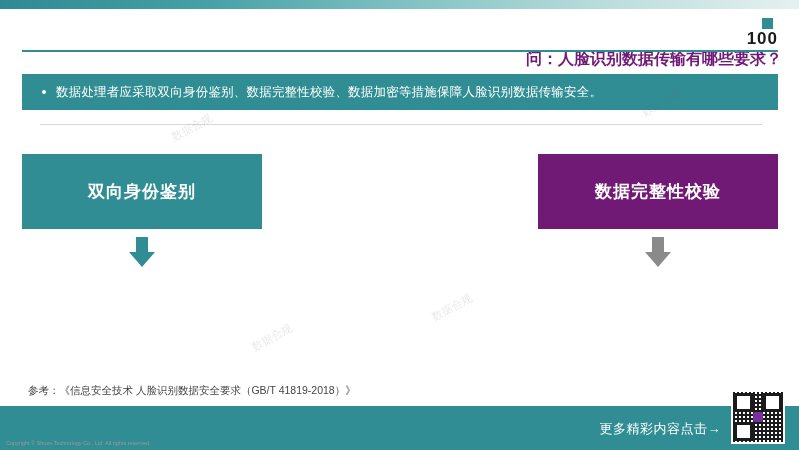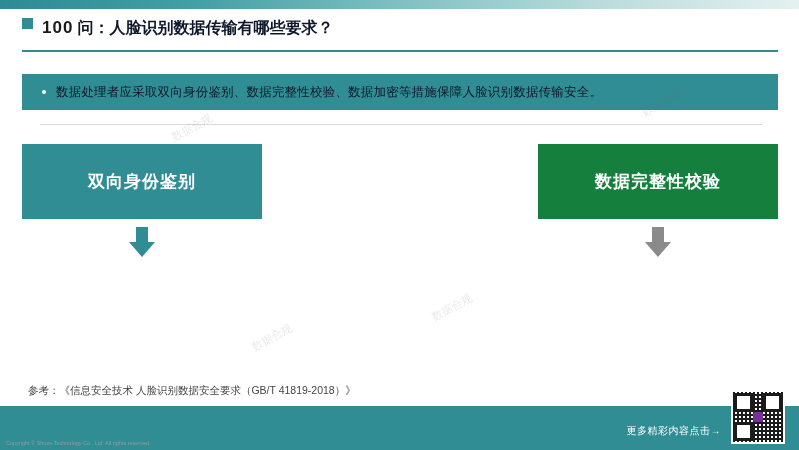--- a/index.html
+++ b/index.html
@@ -31,40 +31,41 @@
     background: linear-gradient(90deg, #2e8b94 0%, #43a0a5 25%, #7fc0c2 50%, #b9dcdb 75%, #e4f1f0 100%);
   }
   
   .title-row {
     position: absolute;
     left: 22px;
     top: 18px;
     width: 760px;
     height: 28px;
     display: flex;
-    align-items: flex-start;
+    align-items: flex-end;
+    flex-direction: column;
   }
   .title-square {
     width: 11px;
     height: 11px;
     background: #2f8d93;
     margin-right: 9px;
     flex: 0 0 auto;
   }
   .title-num {
     font-size: 17px;
     font-weight: bold;
     color: #1a1a1a;
     letter-spacing: 1px;
     margin-right: 4px;
   }
   .title-text {
     font-size: 16px;
     font-weight: bold;
-    color: #0f172a;
+    color: #701a75;
   }
   .title-rule {
     position: absolute;
     left: 22px;
     top: 50px;
     width: 756px;
     height: 2px;
     background: #2f8d93;
   }
   
@@ -81,37 +82,37 @@
   .lead-bullet {
     width: 4px;
     height: 4px;
     background: #ffffff;
     border-radius: 50%;
     margin-left: 20px;
     margin-right: 10px;
     flex: 0 0 auto;
   }
   .lead-text {
-    color: #0f172a;
+    color: #ffffff;
     font-size: 12.5px;
     letter-spacing: 0.2px;
   }
   .lead-rule {
     position: absolute;
     left: 40px;
     top: 124px;
     width: 722px;
     height: 1px;
     background: #d8d8d8;
   }
   
   .cols {
     position: absolute;
     left: 22px;
-    top: 144px;
+    top: 154px;
     width: 756px;
     height: 260px;
     display: flex;
     justify-content: space-between;
   }
   .col {
     width: 240px;
     position: relative;
   }
   .card {
@@ -195,21 +196,21 @@
     position: absolute;
     left: 6px;
     bottom: 4px;
     font-size: 5.5px;
     color: #9a9a9a;
   }
   .footer-more {
     position: absolute;
     right: 78px;
     bottom: 12px;
-    font-size: 10px;
+    font-size: 13px;
     color: #ffffff;
     letter-spacing: 0.5px;
   }
   .qr {
     position: absolute;
     right: 14px;
     bottom: 6px;
     width: 54px;
     height: 54px;
     background: #ffffff;
@@ -284,21 +285,21 @@
       </div>
       <div class="arrow-wrap">
         <div class="arrow">
           <div class="stem" style="background:#2f8d93"></div>
           <div class="head" style="border-top-color:#2f8d93"></div>
         </div>
       </div>
     </div>
 
     <div class="col">
-      <div class="card" style="background:#15803d">
+      <div class="card" style="background:#701a75">
         <div class="card-title">数据完整性校验</div>
       </div>
       <div class="arrow-wrap">
         <div class="arrow">
           <div class="stem" style="background:#8a8a8a"></div>
           <div class="head" style="border-top-color:#8a8a8a"></div>
         </div>
       </div>
     </div>
 

